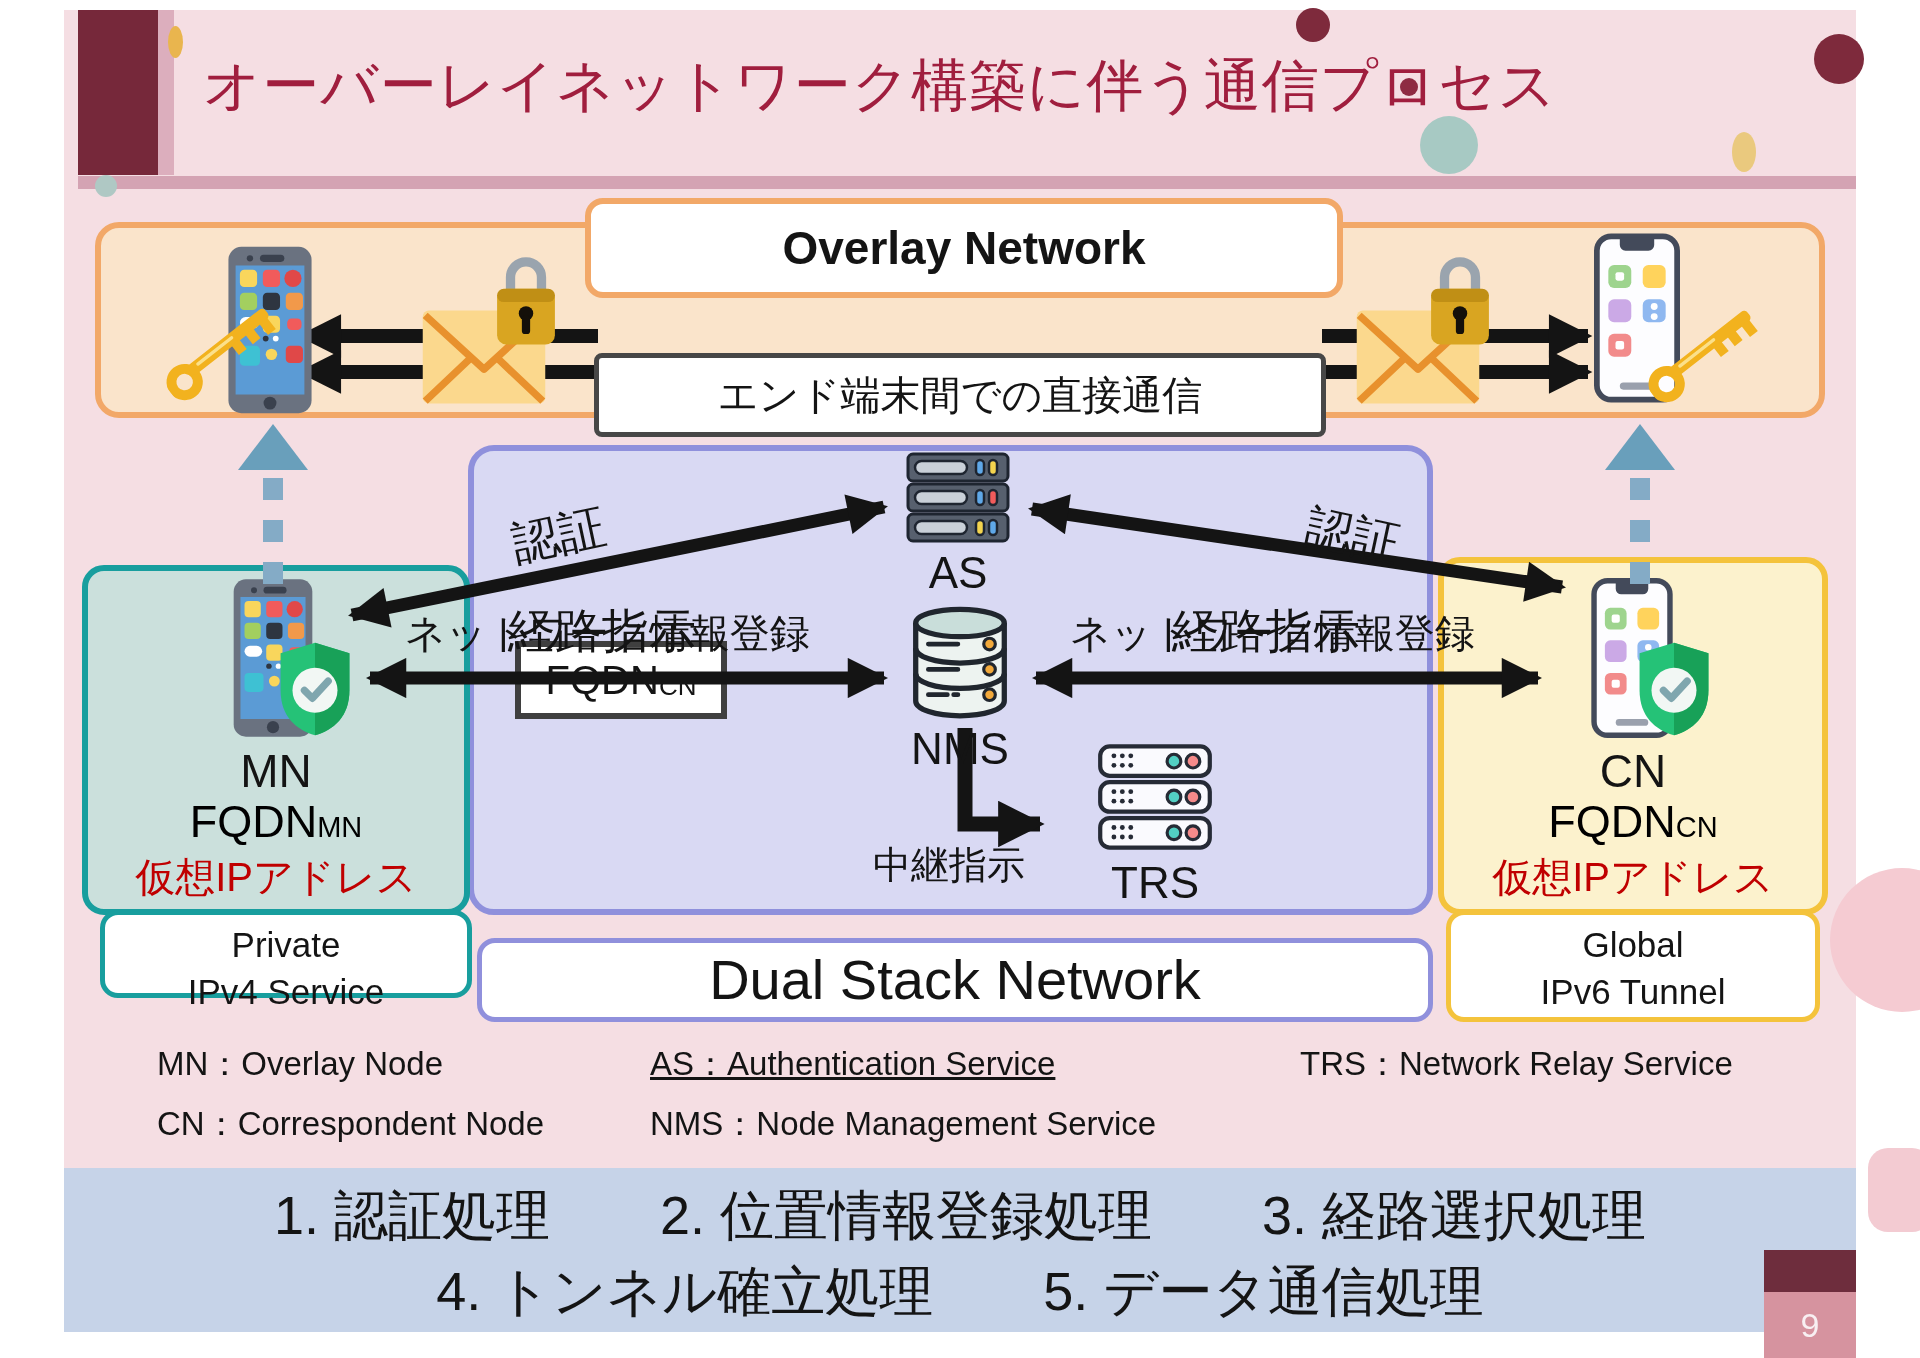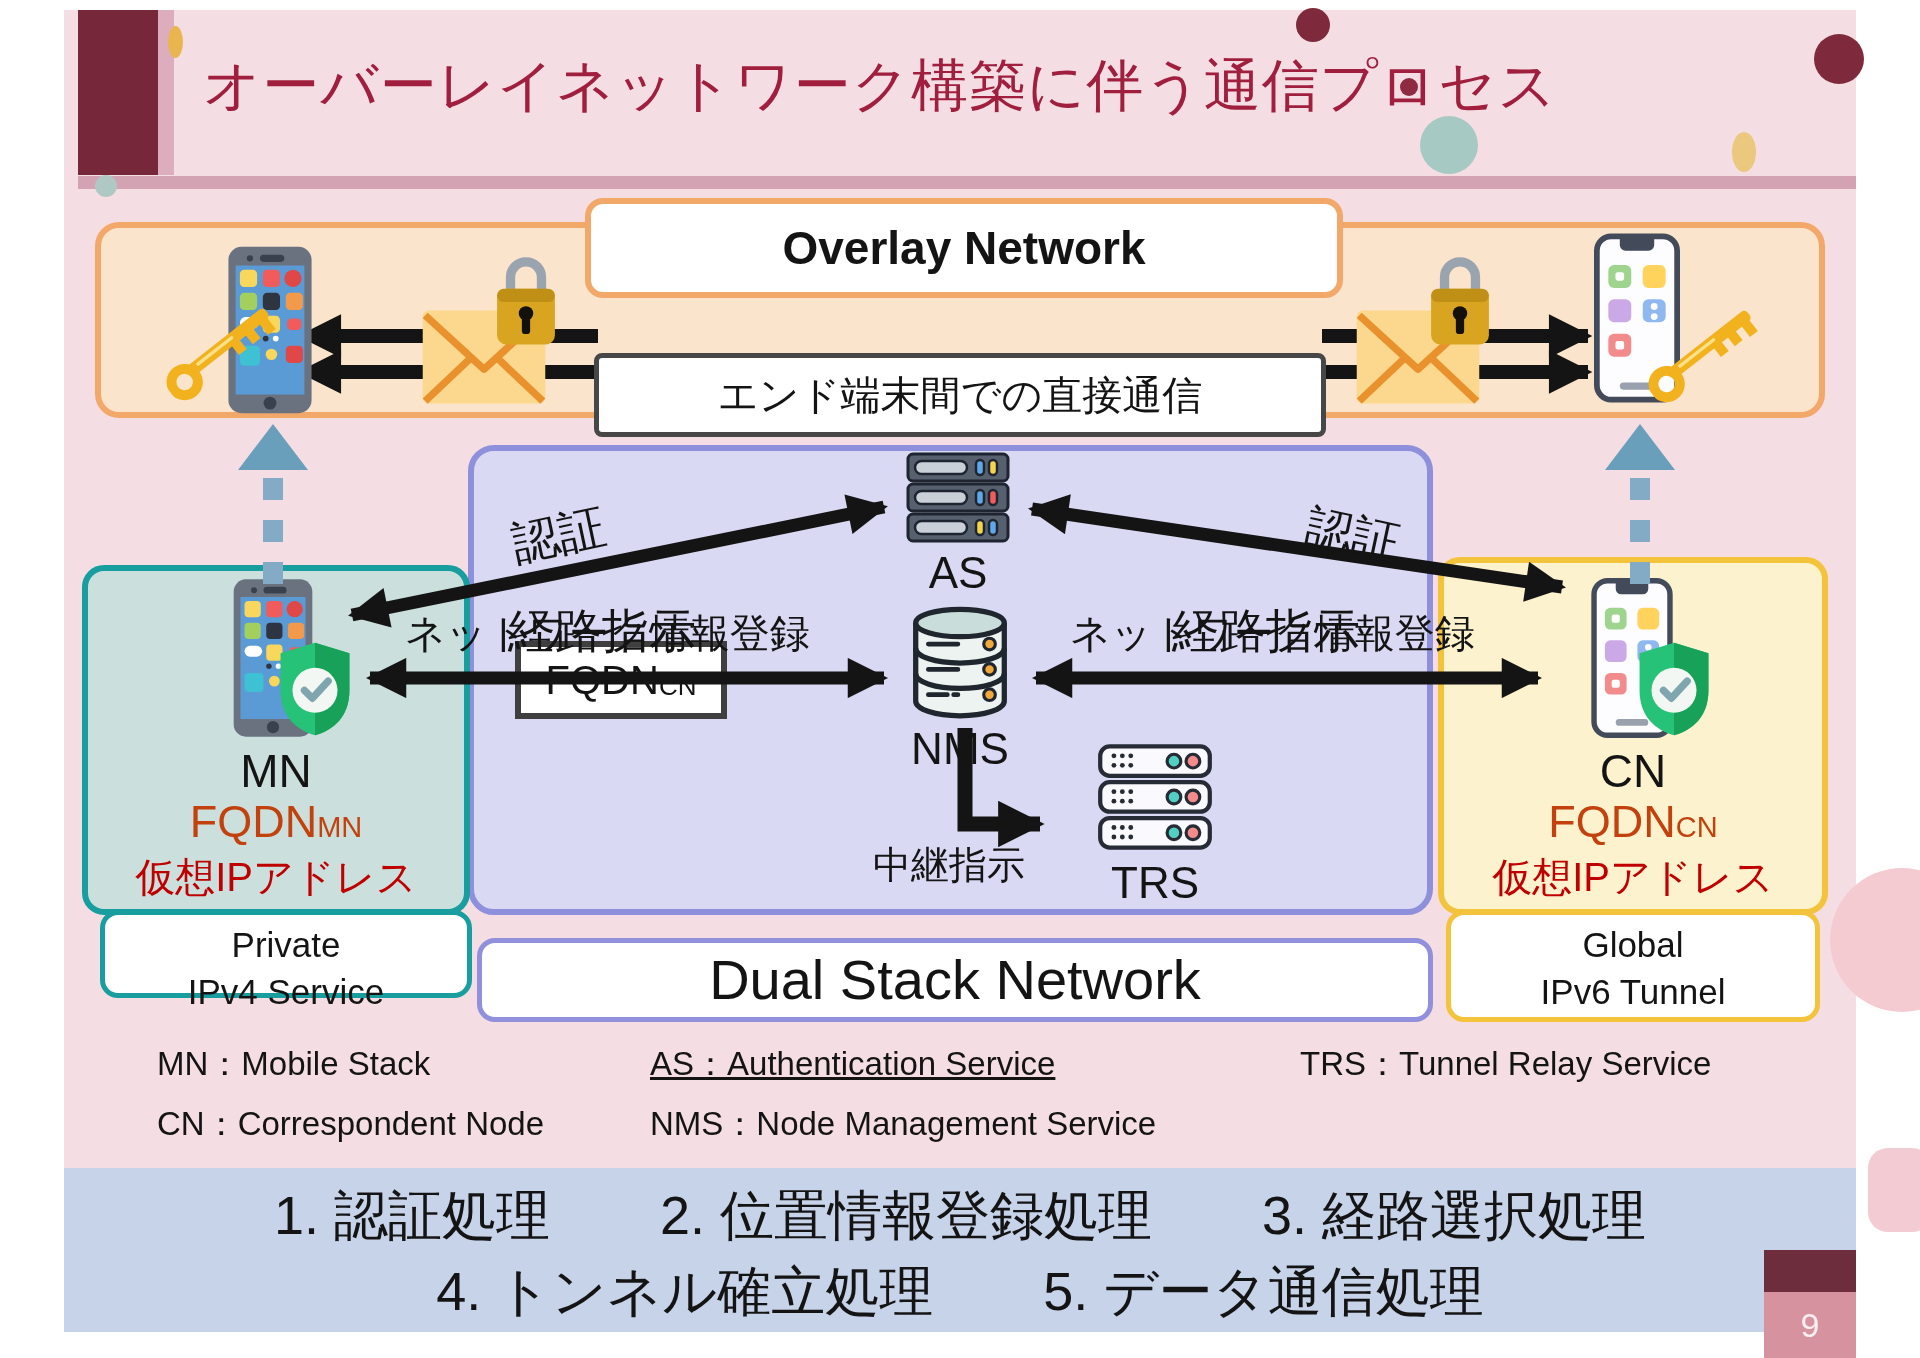--- a/index.html
+++ b/index.html
@@ -16,21 +16,21 @@
 .hdr-line{left:78px;top:176px;width:1778px;height:13px;background:#D4A3B3;}
 .oband{left:95px;top:222px;width:1730px;height:196px;background:#FAE4CB;border:6px solid #F2A868;border-radius:24px;}
 .obox{left:585px;top:198px;width:758px;height:100px;border-width:6px;border-color:#F2A868;border-radius:18px;font-size:46px;line-height:88px;z-index:6;font-weight:bold;}
 .dbox{left:594px;top:306px;width:732px;height:84px;border-width:5px;border-color:#474747;border-radius:8px;font-size:40px;line-height:74px;z-index:6;margin-top:47px;}
 .purplebox{left:468px;top:445px;width:965px;height:470px;background:#D9D9F3;border:6px solid #8F90DC;border-radius:26px;}
 .mnbox{left:82px;top:565px;width:388px;height:350px;background:#CBE0DC;border:6px solid #189E9E;border-radius:22px;}
 .cnbox{left:1438px;top:557px;width:390px;height:358px;background:#FCF2CD;border:6px solid #F4C33C;border-radius:22px;}
 .netbox{border-width:5px;border-radius:18px;font-size:35px;line-height:47px;padding-top:6px;z-index:4;}
 .dualbox{left:477px;top:938px;width:956px;height:84px;border-width:5px;border-color:#9090DC;border-radius:18px;font-size:56px;line-height:74px;z-index:4;}
 .nodename{font-size:46px;z-index:4;}
-.fqdn{font-size:45px;color:#c2410c;z-index:4;}
+.fqdn{font-size:45px;color:#000000;z-index:4;}
 .fqdn .sub{font-size:29px;}
 .vip{font-size:40px;color:#C00000;z-index:4;}
 .srvlabel{font-size:44px;z-index:6;}
 .lbl-reg{font-size:40px;z-index:6;}
 .lbl-route{font-size:47px;z-index:6;}
 .lbl-auth{font-size:47px;z-index:6;}
 .lbl-relay{font-size:38px;z-index:6;}
 .fqdnbox{left:515px;top:641px;width:212px;height:78px;border:6px solid #3F3F3F;background:#fff;z-index:4;display:flex;align-items:center;justify-content:center;}
 .fqdnbox .base{font-size:40px;}
 .fqdnbox .sub{font-size:26px;margin-top:12px;}
@@ -366,23 +366,23 @@
   <div class="abs vip ctr nowrap" style="left:1438px;top:850px;width:390px;">仮想IPアドレス</div>
   <div class="abs rbox netbox ctr" style="left:1446px;top:910px;width:374px;height:112px;border-color:#F4C33C;">
     <div>Global</div>
     <div>IPv6 Tunnel</div>
   </div>
 
   <div class="abs rbox dualbox ctr">
     <span>Dual Stack Network</span>
   </div>
 
-  <div class="abs legend nowrap" style="left:157px;top:1042px;">MN：Mobile Stack</div>
+  <div class="abs legend nowrap" style="left:157px;top:1042px;">MN：Overlay Node</div>
   <div class="abs legend nowrap" style="left:650px;top:1042px;text-decoration:underline;">AS：Authentication Service</div>
-  <div class="abs legend nowrap" style="left:1300px;top:1042px;">TRS：Tunnel Relay Service</div>
+  <div class="abs legend nowrap" style="left:1300px;top:1042px;">TRS：Network Relay Service</div>
   <div class="abs legend nowrap" style="left:157px;top:1102px;">CN：Correspondent Node</div>
   <div class="abs legend nowrap" style="left:650px;top:1102px;">NMS：Node Management Service</div>
 
   <div class="abs steprow" style="top:1180px;">
     <span>1. 認証処理</span>
     <span>2. 位置情報登録処理</span>
     <span>3. 経路選択処理</span>
   </div>
   <div class="abs steprow" style="top:1256px;">
     <span>4. トンネル確立処理</span>

